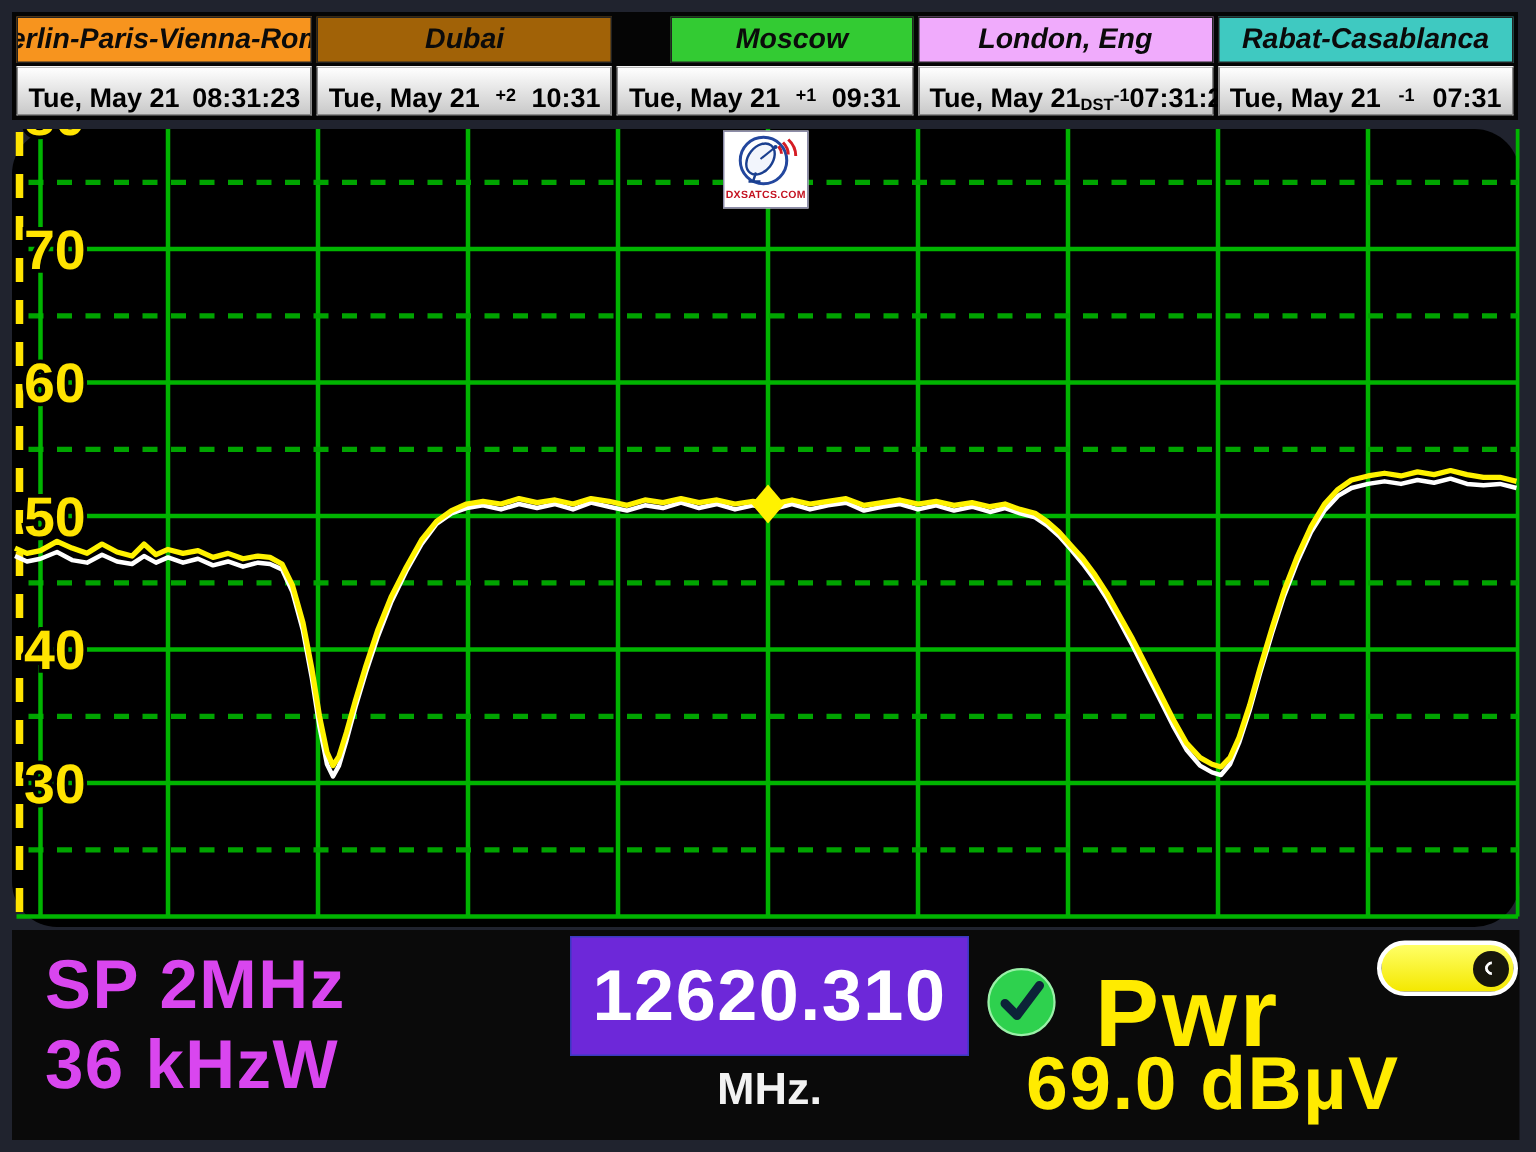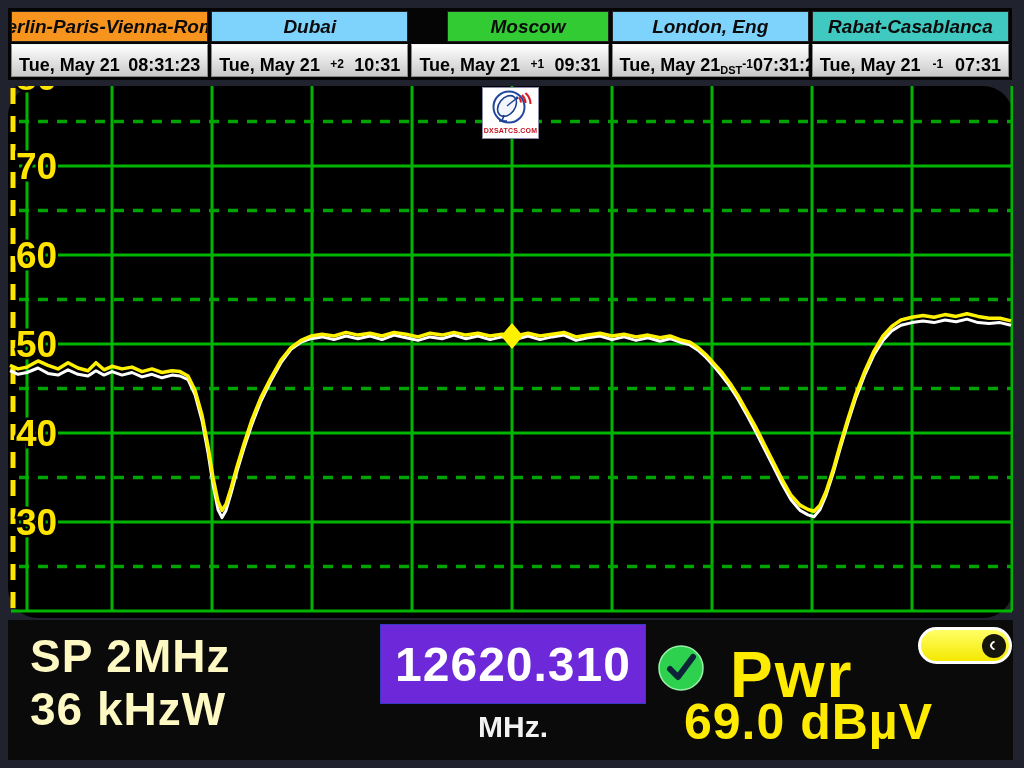--- a/index.html
+++ b/index.html
@@ -37,21 +37,21 @@
   
   .logo { position:absolute; left:482px; top:87px; width:57px; height:52px;
     background:#fff; border:1px solid #8c8ca8; display:flex; flex-direction:column;
     align-items:center; justify-content:flex-start; padding-top:1px; }
   .logo-caption { font-size:7px; font-weight:800; color:#c41220; letter-spacing:.2px;
     line-height:8px; }
 
   
   .bottom-panel { position:absolute; left:8px; top:620px; width:1005px; height:140px;
     background:#0a0a0a; }
-  .sp-block { position:absolute; left:22px; top:10px; color:#fef9c3; font-weight:800;
+  .sp-block { position:absolute; left:22px; top:10px; color:#d946ef; font-weight:800;
     font-size:46px; line-height:53px; letter-spacing:1px; white-space:nowrap; }
   .freq-box { position:absolute; left:372px; top:4px; width:266px; height:80px;
     background:#6d28d9; border:1px solid #3a3ac0; display:flex; align-items:center;
     justify-content:center; color:#fff; font-weight:800; font-size:48px;
     letter-spacing:1px; }
   .freq-unit { position:absolute; left:372px; top:90px; width:266px; text-align:center;
     color:#f2f2f2; font-weight:800; font-size:30px; }
   .check-wrap { position:absolute; left:648px; top:23px; width:50px; height:50px; }
   .pwr-label { position:absolute; left:722px; top:18px; color:#ffeb00; font-weight:800;
     font-size:64px; letter-spacing:2px; }
@@ -74,37 +74,37 @@
   <div class="clock-panel">
       <div class="city-col">
         <div class="city-name" style="background: rgb(247, 148, 30);">Berlin-Paris-Vienna-Roma</div>
         <div class="city-time">
           <span>Tue, May 21</span>
           <span class="t-off"></span>
           <span>08:31:23</span>
         </div>
       </div>
       <div class="city-col">
-        <div class="city-name" style="background: #7dd3fc;">Dubai</div>
+        <div class="city-name" style="background: #a16207;">Dubai</div>
         <div class="city-time">
           <span>Tue, May 21</span>
           <span class="t-off"><sup>+2</sup></span>
           <span>10:31</span>
         </div>
       </div>
       <div class="city-col">
         <div class="city-name" style="background: rgb(51, 203, 51); margin-left: 36px;">Moscow</div>
         <div class="city-time">
           <span>Tue, May 21</span>
           <span class="t-off"><sup>+1</sup></span>
           <span>09:31</span>
         </div>
       </div>
       <div class="city-col">
-        <div class="city-name" style="background: #7dd3fc;">London, Eng</div>
+        <div class="city-name" style="background: #f0abfc;">London, Eng</div>
         <div class="city-time">
           <span>Tue, May 21</span>
           <span class="t-off">DST<sup>-1</sup></span>
           <span>07:31:23</span>
         </div>
       </div>
       <div class="city-col">
         <div class="city-name" style="background: rgb(63, 201, 193);">Rabat-Casablanca</div>
         <div class="city-time">
           <span>Tue, May 21</span>

